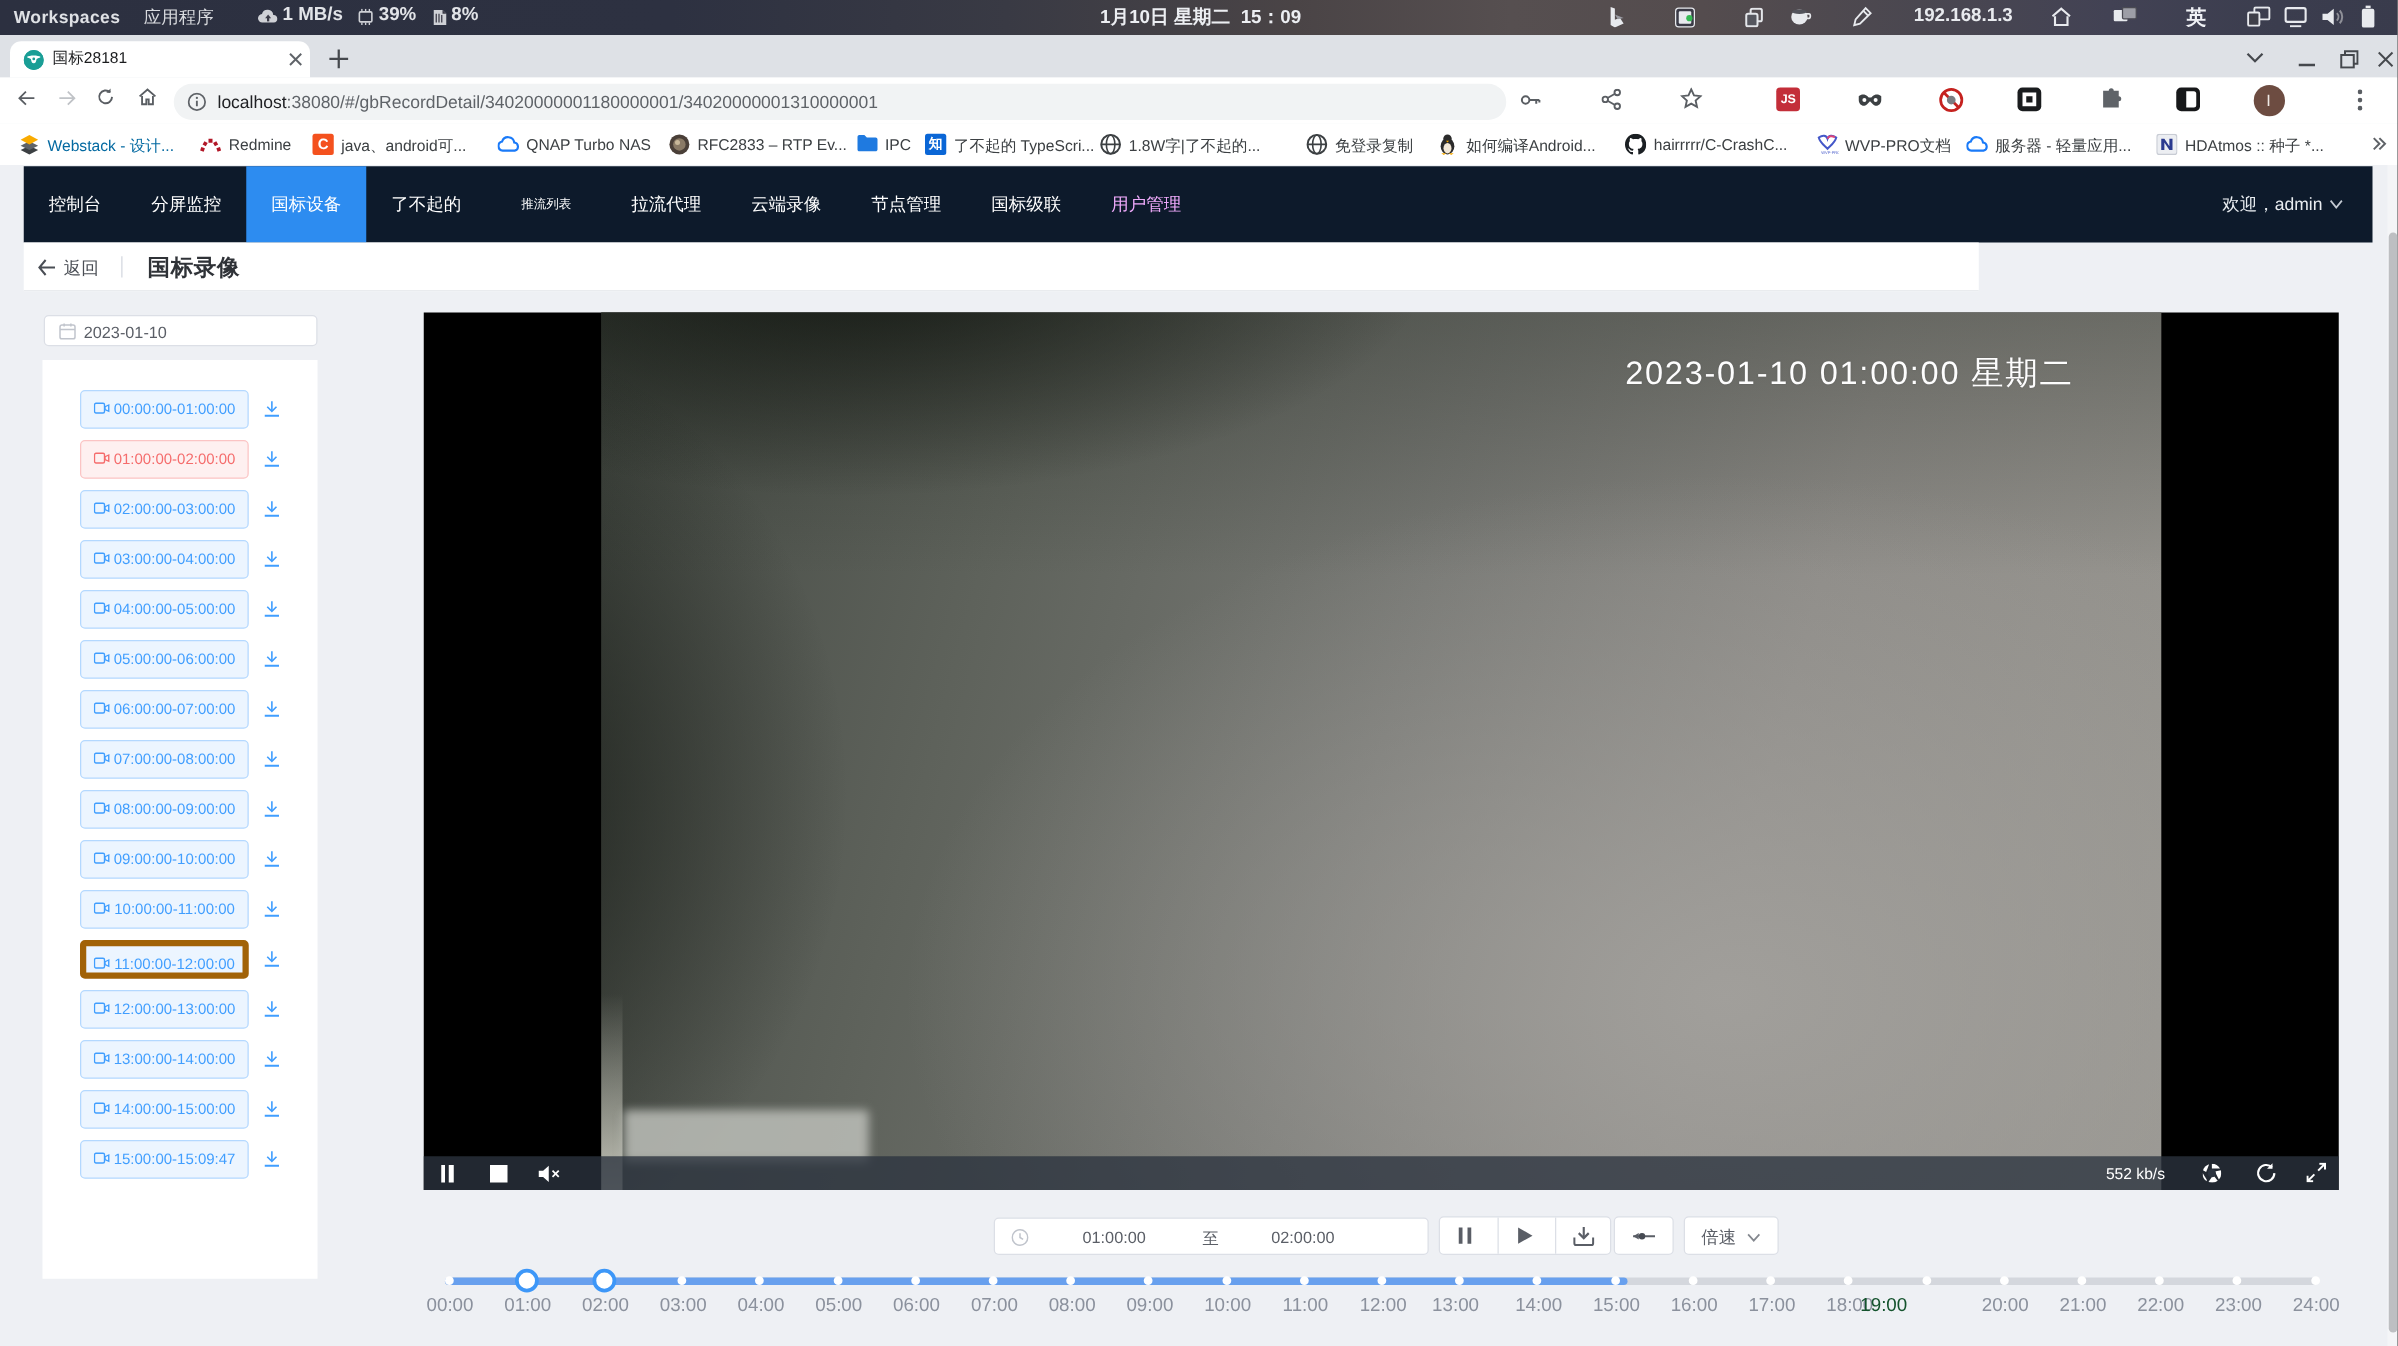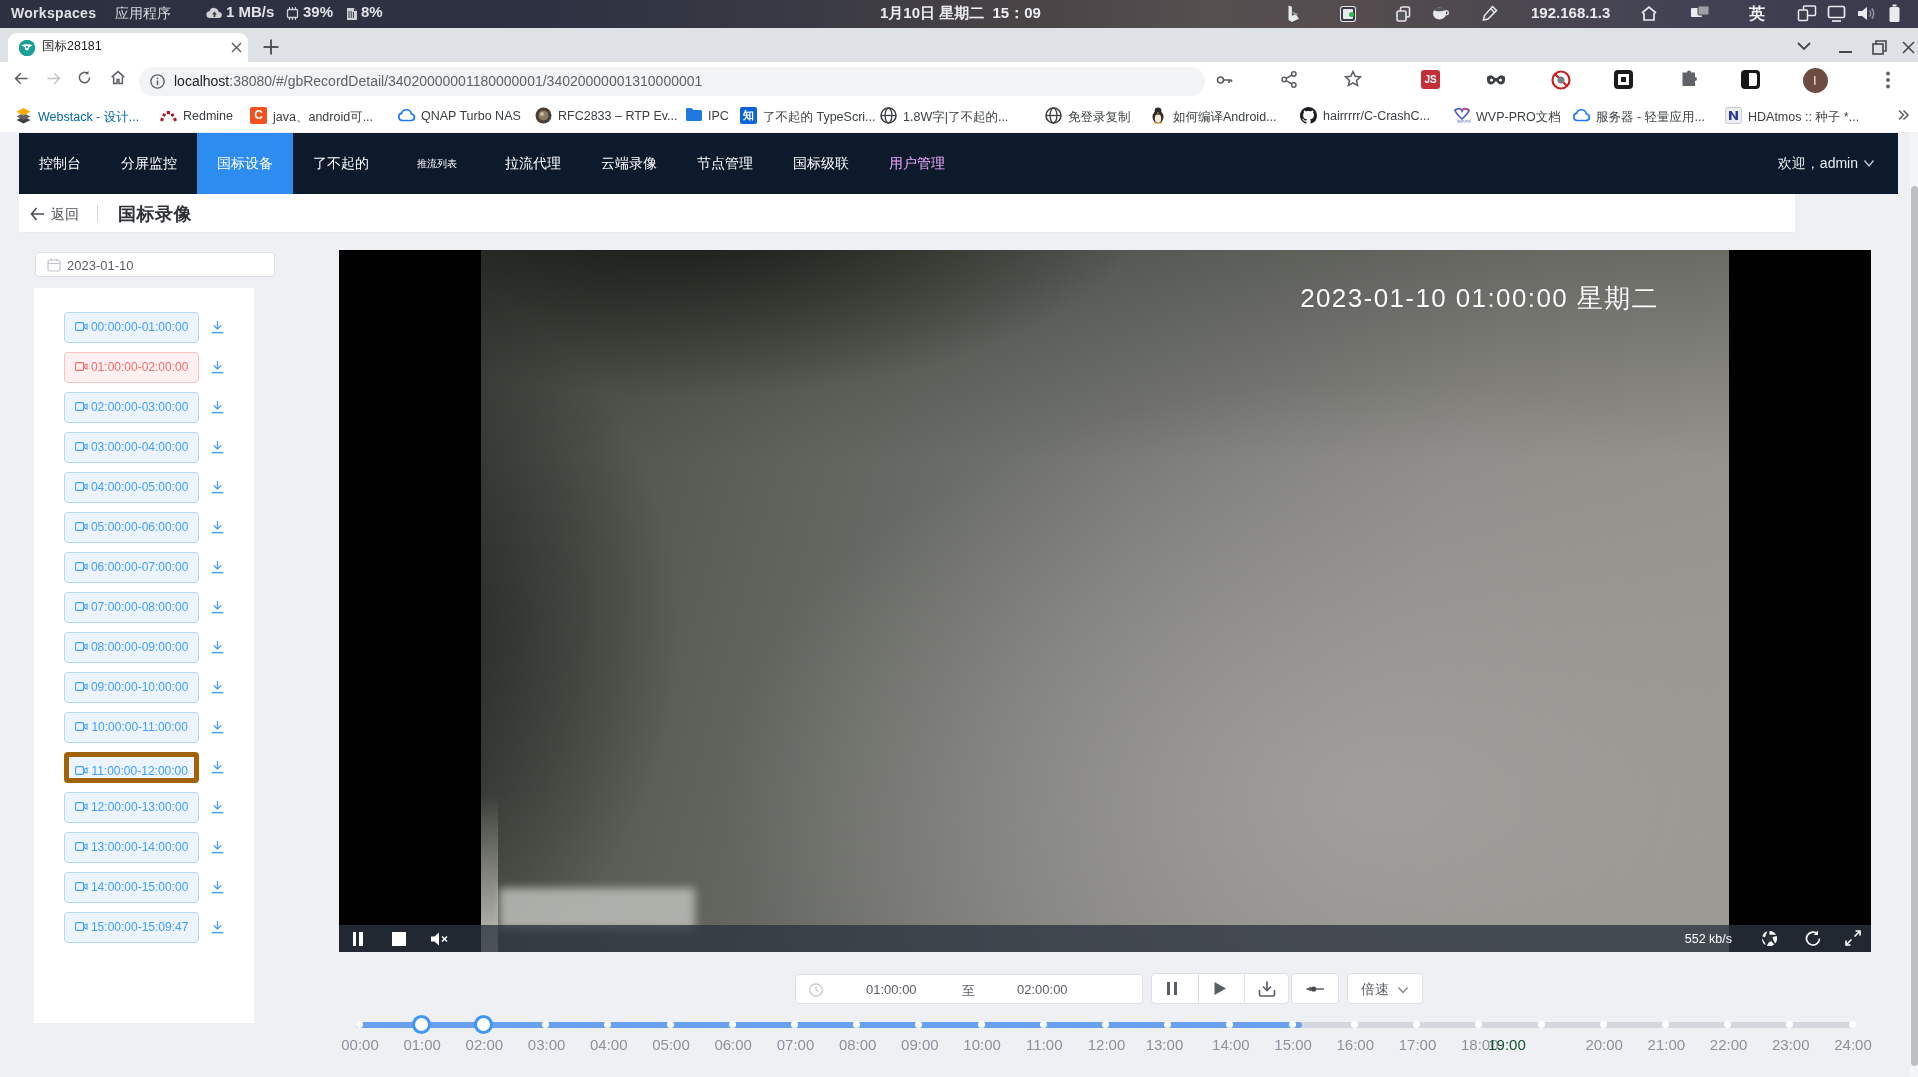--- a/index.html
+++ b/index.html
@@ -288,30 +288,30 @@
 <div class="abs" style="left:562px;top:0;width:96px;height:61px;color:#fff;font-size:14px;text-align:center;line-height:61px">云端录像</div>
 <div class="abs" style="left:658px;top:0;width:96px;height:61px;color:#fff;font-size:14px;text-align:center;line-height:61px">节点管理</div>
 <div class="abs" style="left:754px;top:0;width:96px;height:61px;color:#fff;font-size:14px;text-align:center;line-height:61px">国标级联</div>
 <div class="abs" style="left:850px;top:0;width:96px;height:61px;color:#f0abfc;font-size:14px;text-align:center;line-height:61px">用户管理</div>
 <div class="abs" style="right:40px;top:0;height:61px;color:#e8ecf0;font-size:14px;line-height:61px">欢迎，admin</div>
 <svg class="abs" style="right:23px;top:26px" width="12" height="9" viewBox="0 0 12 9">
       <path d="M1.5 1.5L6 7l4.5-5.5" fill="none" stroke="#c3c9d2" stroke-width="1.4"></path>
     </svg>
 </div>
 
-<div class="abs" style="left:19px;top:194px;width:1776px;height:39px;background:#fff;border-bottom:1px solid #e9ebee">
+<div class="abs" style="left:19px;top:194px;width:1564px;height:39px;background:#fff;border-bottom:1px solid #e9ebee">
  <svg class="abs" style="left:11px;top:13px" width="15" height="14" viewBox="0 0 15 14">
       <path d="M6.5 1L1.5 7 6.5 13M1.5 7H14" fill="none" stroke="#4a4e55" stroke-width="1.6"></path>
     </svg>
  <div class="abs" style="left:32px;top:12px;font-size:14px;color:#4a4e55">返回</div>
  <div class="abs" style="left:78px;top:11px;width:1px;height:17px;background:#d4d8e0"></div>
  <div class="abs" style="left:99px;top:8px;font-size:18px;font-weight:bold;letter-spacing:0.5px;color:#2f3237">国标录像</div>
 </div>
 
-<div class="abs" style="left:35px;top:252px;width:240px;height:25px;background:#fff;border:1px solid #dcdfe6;border-radius:4px">
+<div class="abs" style="left:35px;top:252px;width:219px;height:25px;background:#fff;border:1px solid #dcdfe6;border-radius:4px">
  <svg class="abs" style="left:11px;top:5px" width="14" height="14" viewBox="0 0 14 14">
       <rect x="1" y="2" width="12" height="11" rx="1.5" fill="none" stroke="#c0c4cc" stroke-width="1.2"></rect>
       <line x1="1" y1="5.5" x2="13" y2="5.5" stroke="#c0c4cc" stroke-width="1.2"></line>
       <line x1="4.3" y1="0.8" x2="4.3" y2="3.2" stroke="#c0c4cc" stroke-width="1.2"></line>
       <line x1="9.7" y1="0.8" x2="9.7" y2="3.2" stroke="#c0c4cc" stroke-width="1.2"></line>
     </svg>
  <div class="abs" style="left:31px;top:5px;font-size:13px;color:#5a5e66">2023-01-10</div>
 </div>
 
 <div class="abs" style="left:34px;top:288px;width:220px;height:735px;background:#fff"></div>

